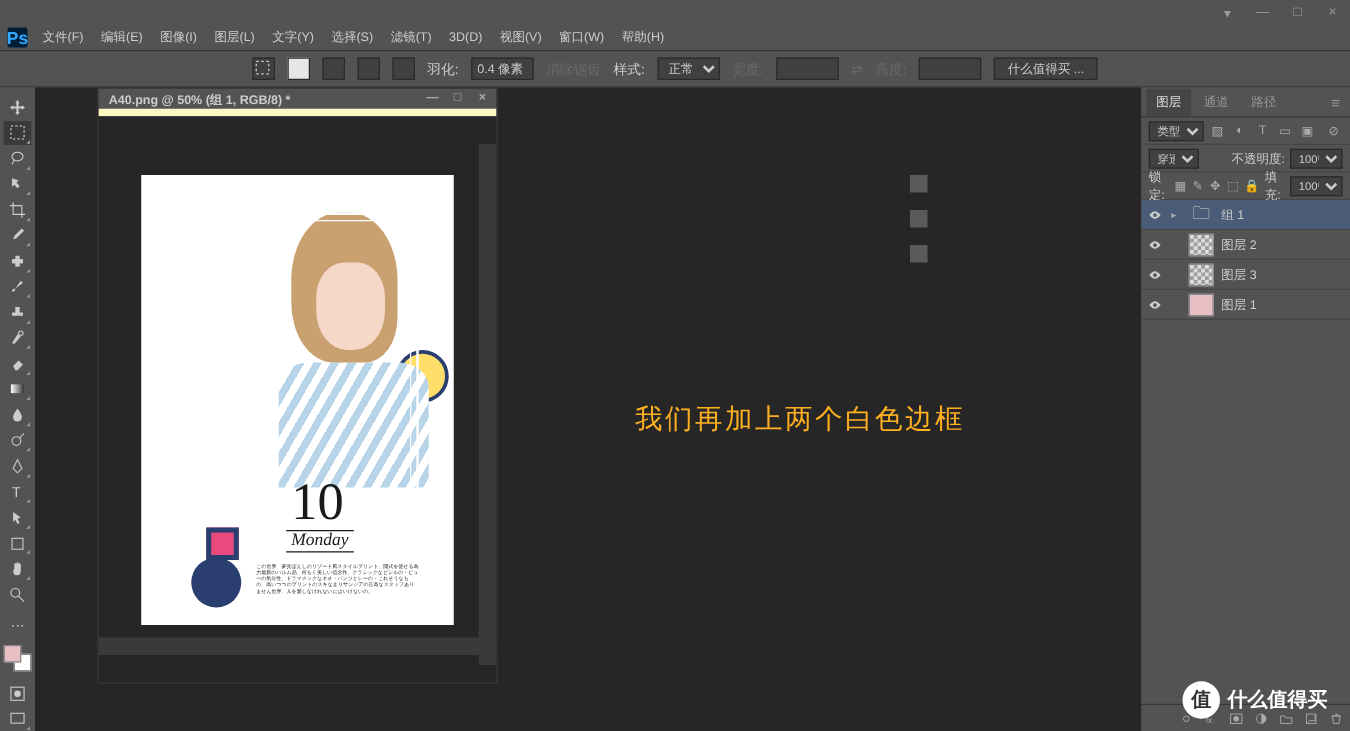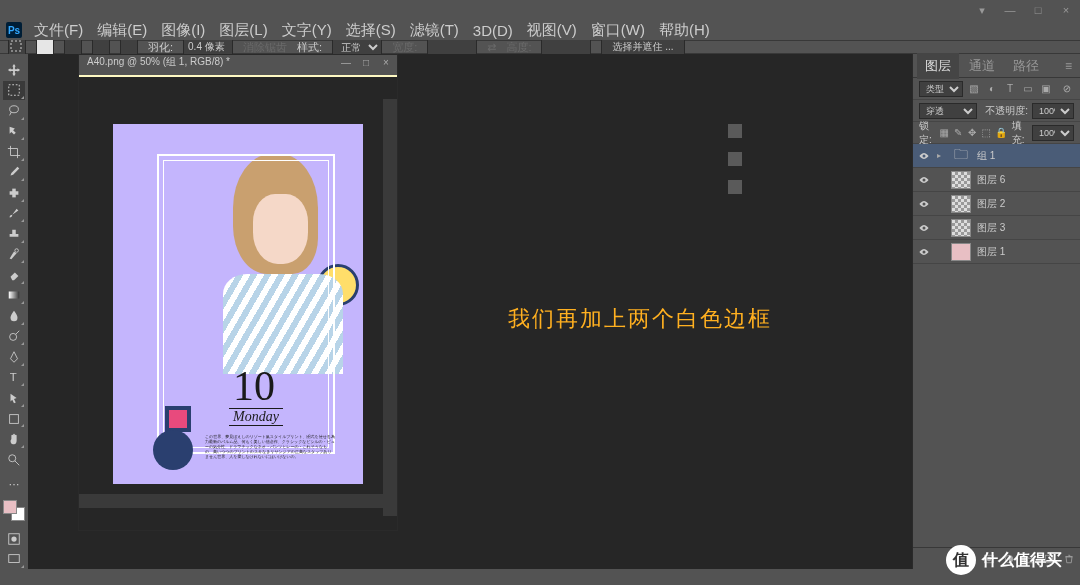--- a/index.html
+++ b/index.html
@@ -4,25 +4,25 @@
 <style>
 * { margin: 0; padding: 0; box-sizing: border-box; font-family: "Microsoft YaHei", Arial, sans-serif; }
 body { width: 1080px; height: 585px; background: #535353; overflow: hidden; position: relative; }
 
 
 .titlebar { height: 20px; background: #535353; display: flex; justify-content: flex-end; align-items: center; padding: 0 4px; gap: 8px; }
 .titlebar-icon { width: 20px; height: 16px; color: #999; cursor: pointer; display: flex; align-items: center; justify-content: center; font-size: 11px; }
 
 
 .menubar { height: 20px; background: #535353; display: flex; align-items: center; padding-left: 28px; gap: 2px; position: relative; }
-.menubar .ps-logo { position: absolute; left: 6px; top: 2px; width: 16px; height: 16px; background: #001e36; border-radius: 2px; display: flex; align-items: center; justify-content: center; color: #31a8ff; font-size: 10px; font-weight: bold; }
-.menu-item { color: #ccc; font-size: 15px; padding: 2px 6px; cursor: pointer; }
-
-
-.optionsbar { height: 14px; background: #535353; border-top: 1px solid #383838; border-bottom: 1px solid #383838; display: flex; align-items: center; padding: 0 8px; gap: 10px; color: #ccc; font-size: 11px; }
+.menubar .ps-logo { position: absolute; left: 6px; top: 2px; width: 16px; height: 16px; background: #001e36; border-radius: 2px; display: flex; align-items: center; justify-content: center; color: #31a8ff; font-size: 14px; font-weight: bold; }
+.menu-item { color: #ccc; font-size: 10px; padding: 2px 6px; cursor: pointer; }
+
+
+.optionsbar { height: 30px; background: #535353; border-top: 1px solid #383838; border-bottom: 1px solid #383838; display: flex; align-items: center; padding: 0 8px; gap: 10px; color: #ccc; font-size: 11px; justify-content: center; }
 .opt-icon { width: 18px; height: 18px; background: #404040; border: 1px solid #2a2a2a; display: inline-flex; align-items: center; justify-content: center; }
 .opt-icon.light { background: #e6e6e6; }
 .opt-input { width: 50px; height: 18px; background: #404040; border: 1px solid #2a2a2a; color: #ccc; font-size: 10px; padding: 0 4px; }
 .opt-select { height: 18px; background: #404040; border: 1px solid #2a2a2a; color: #ccc; font-size: 10px; padding: 0 4px; }
 .opt-disabled { color: #6a6a6a; }
 
 
 .main { display: flex; height: 515px; }
 
 
@@ -31,25 +31,25 @@
 .tool svg { width: 14px; height: 14px; }
 .tool.active { background: #3a3a3a; }
 .tool-corner { position: absolute; right: 1px; bottom: 1px; width: 0; height: 0; border-right: 3px solid #999; border-top: 3px solid transparent; }
 .color-swatches { width: 22px; height: 22px; position: relative; margin-top: 4px; }
 .color-fg { position: absolute; left: 0; top: 0; width: 14px; height: 14px; background: #e8bfc4; border: 1px solid #888; }
 .color-bg { position: absolute; right: 0; bottom: 0; width: 14px; height: 14px; background: #fff; border: 1px solid #888; }
 
 
 .canvas-area { flex: 1; background: #262626; position: relative; }
 .doc-window { position: absolute; left: 50px; top: 0; width: 320px; height: 477px; background: #535353; border: 1px solid #2a2a2a; display: flex; flex-direction: column; }
-.doc-tab { height: 22px; background: #535353; display: flex; align-items: flex-start; padding: 0 8px; color: #ccc; font-size: 10px; border-bottom: 2px solid #fef9c3; }
+.doc-tab { height: 22px; background: #535353; display: flex; align-items: flex-end; padding: 0 8px; color: #ccc; font-size: 10px; border-bottom: 6px solid #fef9c3; font-weight: bold; }
 .doc-ctrl { position: absolute; right: 4px; top: 2px; display: flex; gap: 6px; color: #aaa; font-size: 10px; }
 .doc-ctrl span { cursor: pointer; width: 14px; text-align: center; }
 .doc-canvas { flex: 1; background: #262626; display: flex; align-items: center; justify-content: center; overflow: hidden; position: relative; }
-.artwork { width: 250px; height: 360px; background: #c4b5fd; position: relative; overflow: hidden; }
+.artwork { width: 250px; height: 360px; background: #ffffff; position: relative; overflow: hidden; }
 .frame-outer { position: absolute; left: 44px; top: 30px; width: 178px; height: 300px; border: 2px solid #fff; }
 .frame-inner { position: absolute; left: 50px; top: 36px; width: 166px; height: 288px; border: 1px solid #fff; }
 .person { position: absolute; left: 80px; top: 30px; width: 150px; height: 220px; }
 .hair { position: absolute; left: 40px; top: 0; width: 85px; height: 120px; background: #c9a06f; border-radius: 45% 45% 30% 40%; }
 .face { position: absolute; left: 60px; top: 40px; width: 55px; height: 70px; background: #f5d8c8; border-radius: 40% 40% 45% 45%; }
 .shirt { position: absolute; left: 30px; top: 120px; width: 120px; height: 100px; background: repeating-linear-gradient(120deg, #b8d4e8 0 6px, #fff 6px 12px); border-radius: 20% 20% 0 0; }
 .deco-circle1 { position: absolute; right: 4px; top: 140px; width: 42px; height: 42px; border-radius: 50%; background: #ffde6a; border: 3px solid #2a3f6f; }
 .deco-circle2 { position: absolute; right: 24px; top: 172px; width: 38px; height: 38px; border-radius: 50%; background: #e8bfc4; border: 3px solid #2a3f6f; }
 .deco-circle3 { position: absolute; left: 40px; bottom: 14px; width: 40px; height: 40px; border-radius: 50%; background: #2a3f6f; }
 .deco-sq { position: absolute; left: 52px; bottom: 52px; width: 26px; height: 26px; background: #e84a7d; border: 4px solid #2a3f6f; }
@@ -59,21 +59,21 @@
 .doc-zoom { height: 22px; background: #535353; border-top: 1px solid #383838; color: #ccc; font-size: 10px; display: flex; align-items: center; padding: 0 10px; gap: 20px; }
 .scrollbar-h { position: absolute; bottom: 0; left: 0; right: 0; height: 14px; background: #3a3a3a; }
 .scrollbar-v { position: absolute; top: 22px; bottom: 14px; right: 0; width: 14px; background: #3a3a3a; }
 
 
 .annotation { position: absolute; left: 480px; top: 250px; color: #ffb020; font-size: 22px; letter-spacing: 2px; }
 
 
 .panels { width: 168px; background: #535353; display: flex; flex-direction: column; border-left: 1px solid #2a2a2a; }
 .panel-tabs { height: 24px; display: flex; align-items: center; border-bottom: 1px solid #383838; padding: 0 4px; gap: 2px; }
-.panel-tab { color: #999; font-size: 13px; padding: 4px 8px; cursor: pointer; }
+.panel-tab { color: #999; font-size: 10px; padding: 4px 8px; cursor: pointer; }
 .panel-tab.active { color: #ddd; background: #454545; }
 .panel-ham { margin-left: auto; color: #999; font-size: 12px; cursor: pointer; padding: 0 4px; }
 .panel-row { height: 22px; display: flex; align-items: center; padding: 0 6px; gap: 4px; color: #ccc; font-size: 10px; border-bottom: 1px solid #454545; }
 .panel-row .sel { height: 16px; background: #404040; border: 1px solid #2a2a2a; color: #ccc; font-size: 9px; padding: 0 2px; }
 .mini-icon { width: 14px; height: 14px; display: flex; align-items: center; justify-content: center; color: #aaa; cursor: pointer; }
 .layer-list { flex: 1; overflow: auto; }
 .layer { height: 24px; display: flex; align-items: center; padding: 0 4px; gap: 6px; color: #ccc; font-size: 10px; border-bottom: 1px solid #454545; cursor: pointer; }
 .layer.sel { background: #4a5c77; }
 .eye { width: 14px; height: 14px; display: flex; align-items: center; justify-content: center; }
 .eye svg { width: 12px; height: 12px; fill: #ccc; }
@@ -130,21 +130,21 @@
   <span>羽化:</span>
   <input class="opt-input" value="0.4 像素" style="">
   <span class="opt-disabled">消除锯齿</span>
   <span>样式:</span>
   <select class="opt-select"><option>正常</option></select>
   <span class="opt-disabled">宽度:</span>
   <input class="opt-input opt-disabled" disabled="" style="">
   <span class="opt-disabled">⇄</span>
   <span class="opt-disabled">高度:</span>
   <input class="opt-input opt-disabled" disabled="" style="">
-  <button class="opt-select" style="padding:0 10px;cursor:pointer">选择并遮住 ...</button>
+  <button class="opt-select" style="padding:0 10px;cursor:pointer">什么值得买 ...</button>
 </div>
 
 <div class="main">
 
   <div class="toolbox">
     <div class="tool">
         <svg viewBox="0 0 16 16">
           <path d="M8 1l2 3-1 0 0 3 3 0 0-1 3 2-3 2 0-1-3 0 0 3 1 0-2 3-2-3 1 0 0-3-3 0 0 1-3-2 3-2 0 1 3 0 0-3-1 0z" fill="#ccc"></path>
         </svg>
       </div>
@@ -344,21 +344,21 @@
     <div class="panel-row">
       <select class="sel" style="width:44px"><option>类型</option></select>
       <span class="mini-icon">▧</span>
       <span class="mini-icon">◐</span>
       <span class="mini-icon">T</span>
       <span class="mini-icon">▭</span>
       <span class="mini-icon">▣</span>
       <span class="mini-icon" style="margin-left:auto">⊘</span>
     </div>
     <div class="panel-row">
-      <select class="sel" style="width:58px"><option>穿透</option></select>
+      <select class="sel" style="width:40px"><option>穿透</option></select>
       <span style="margin-left:auto">不透明度:</span>
       <select class="sel" style="width:42px"><option>100%</option></select>
     </div>
     <div class="panel-row">
       <span>锁定:</span>
       <span class="mini-icon">▦</span>
       <span class="mini-icon">✎</span>
       <span class="mini-icon">✥</span>
       <span class="mini-icon">⬚</span>
       <span class="mini-icon">🔒</span>
@@ -377,30 +377,20 @@
           <span>组 1</span>
         </div>
         <div class="layer">
           <span class="eye">
             <svg viewBox="0 0 16 16">
               <path d="M8 4c3 0 6 4 6 4s-3 4-6 4-6-4-6-4 3-4 6-4zm0 2a2 2 0 100 4 2 2 0 000-4z"></path>
             </svg>
           </span>
           <span class="expand"></span>
           <span class="layer-thumb checker"></span>
-          <span>图层 6</span>
-        </div>
-        <div class="layer">
-          <span class="eye">
-            <svg viewBox="0 0 16 16">
-              <path d="M8 4c3 0 6 4 6 4s-3 4-6 4-6-4-6-4 3-4 6-4zm0 2a2 2 0 100 4 2 2 0 000-4z"></path>
-            </svg>
-          </span>
-          <span class="expand"></span>
-          <span class="layer-thumb checker"></span>
           <span>图层 2</span>
         </div>
         <div class="layer">
           <span class="eye">
             <svg viewBox="0 0 16 16">
               <path d="M8 4c3 0 6 4 6 4s-3 4-6 4-6-4-6-4 3-4 6-4zm0 2a2 2 0 100 4 2 2 0 000-4z"></path>
             </svg>
           </span>
           <span class="expand"></span>
           <span class="layer-thumb checker"></span>

